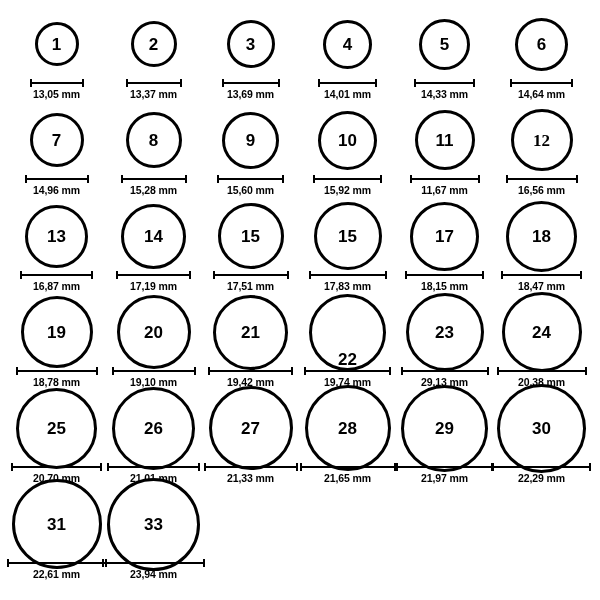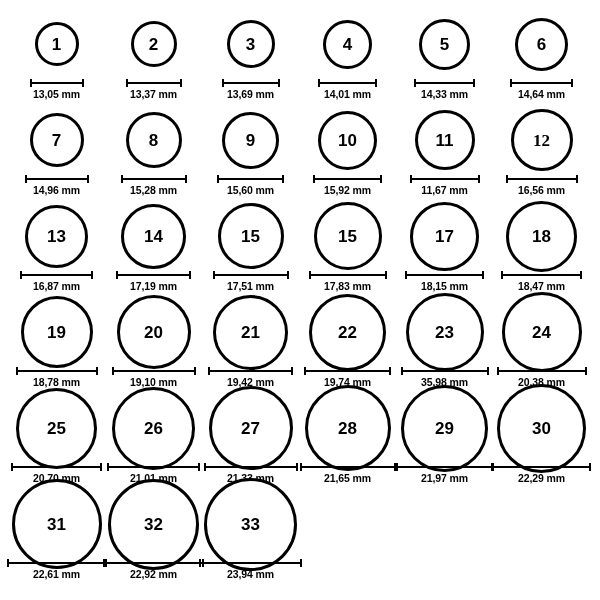--- a/index.html
+++ b/index.html
@@ -367,21 +367,21 @@
         </div>
         <div class="measure" style="width: 85px;">
           <div class="bar"></div>
           <div class="cap left"></div>
           <div class="cap right"></div>
         </div>
         <div class="mm-label">19,42 mm</div>
       </div>
       <div class="ring-cell">
         <div class="circle-wrap">
-          <div class="circle" style="width: 77px; height: 77px;">
+          <div class="circle" style="width: 77px; height: 77px; align-items: flex-end;">
             <span>22</span>
           </div>
         </div>
         <div class="measure" style="width: 87px;">
           <div class="bar"></div>
           <div class="cap left"></div>
           <div class="cap right"></div>
         </div>
         <div class="mm-label">19,74 mm</div>
       </div>
@@ -389,21 +389,21 @@
         <div class="circle-wrap">
           <div class="circle" style="width: 78px; height: 78px;">
             <span>23</span>
           </div>
         </div>
         <div class="measure" style="width: 88px;">
           <div class="bar"></div>
           <div class="cap left"></div>
           <div class="cap right"></div>
         </div>
-        <div class="mm-label">35,98 mm</div>
+        <div class="mm-label">29,13 mm</div>
       </div>
       <div class="ring-cell">
         <div class="circle-wrap">
           <div class="circle" style="width: 80px; height: 80px;">
             <span>24</span>
           </div>
         </div>
         <div class="measure" style="width: 90px;">
           <div class="bar"></div>
           <div class="cap left"></div>
@@ -498,33 +498,20 @@
           <div class="circle" style="width: 90px; height: 90px;">
             <span>31</span>
           </div>
         </div>
         <div class="measure" style="width: 100px;">
           <div class="bar"></div>
           <div class="cap left"></div>
           <div class="cap right"></div>
         </div>
         <div class="mm-label">22,61 mm</div>
-      </div>
-      <div class="ring-cell">
-        <div class="circle-wrap">
-          <div class="circle" style="width: 91px; height: 91px;">
-            <span>32</span>
-          </div>
-        </div>
-        <div class="measure" style="width: 101px;">
-          <div class="bar"></div>
-          <div class="cap left"></div>
-          <div class="cap right"></div>
-        </div>
-        <div class="mm-label">22,92 mm</div>
       </div>
       <div class="ring-cell">
         <div class="circle-wrap">
           <div class="circle" style="width: 93px; height: 93px; text-align: right;">
             <span>33</span>
           </div>
         </div>
         <div class="measure" style="width: 103px;">
           <div class="bar"></div>
           <div class="cap left"></div>

